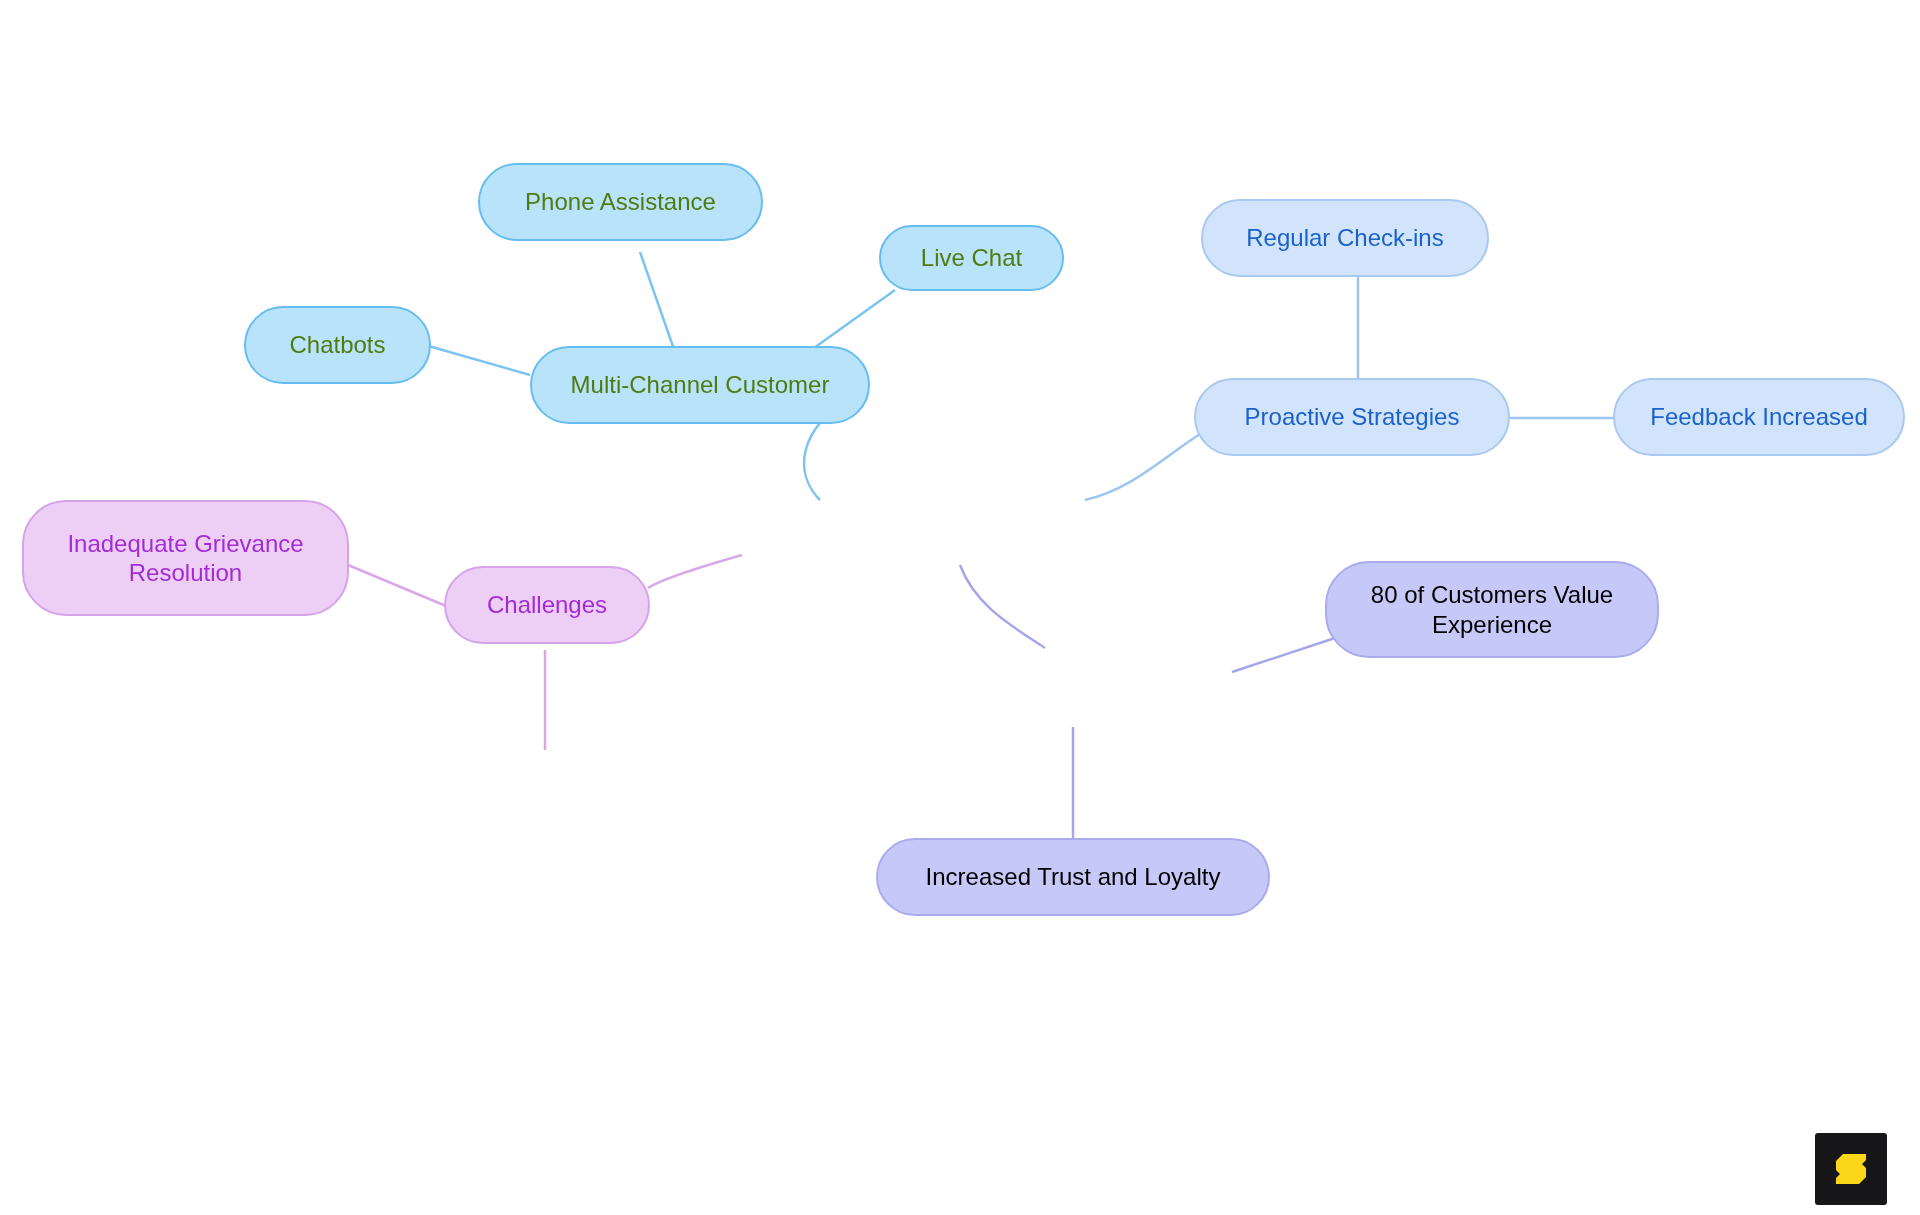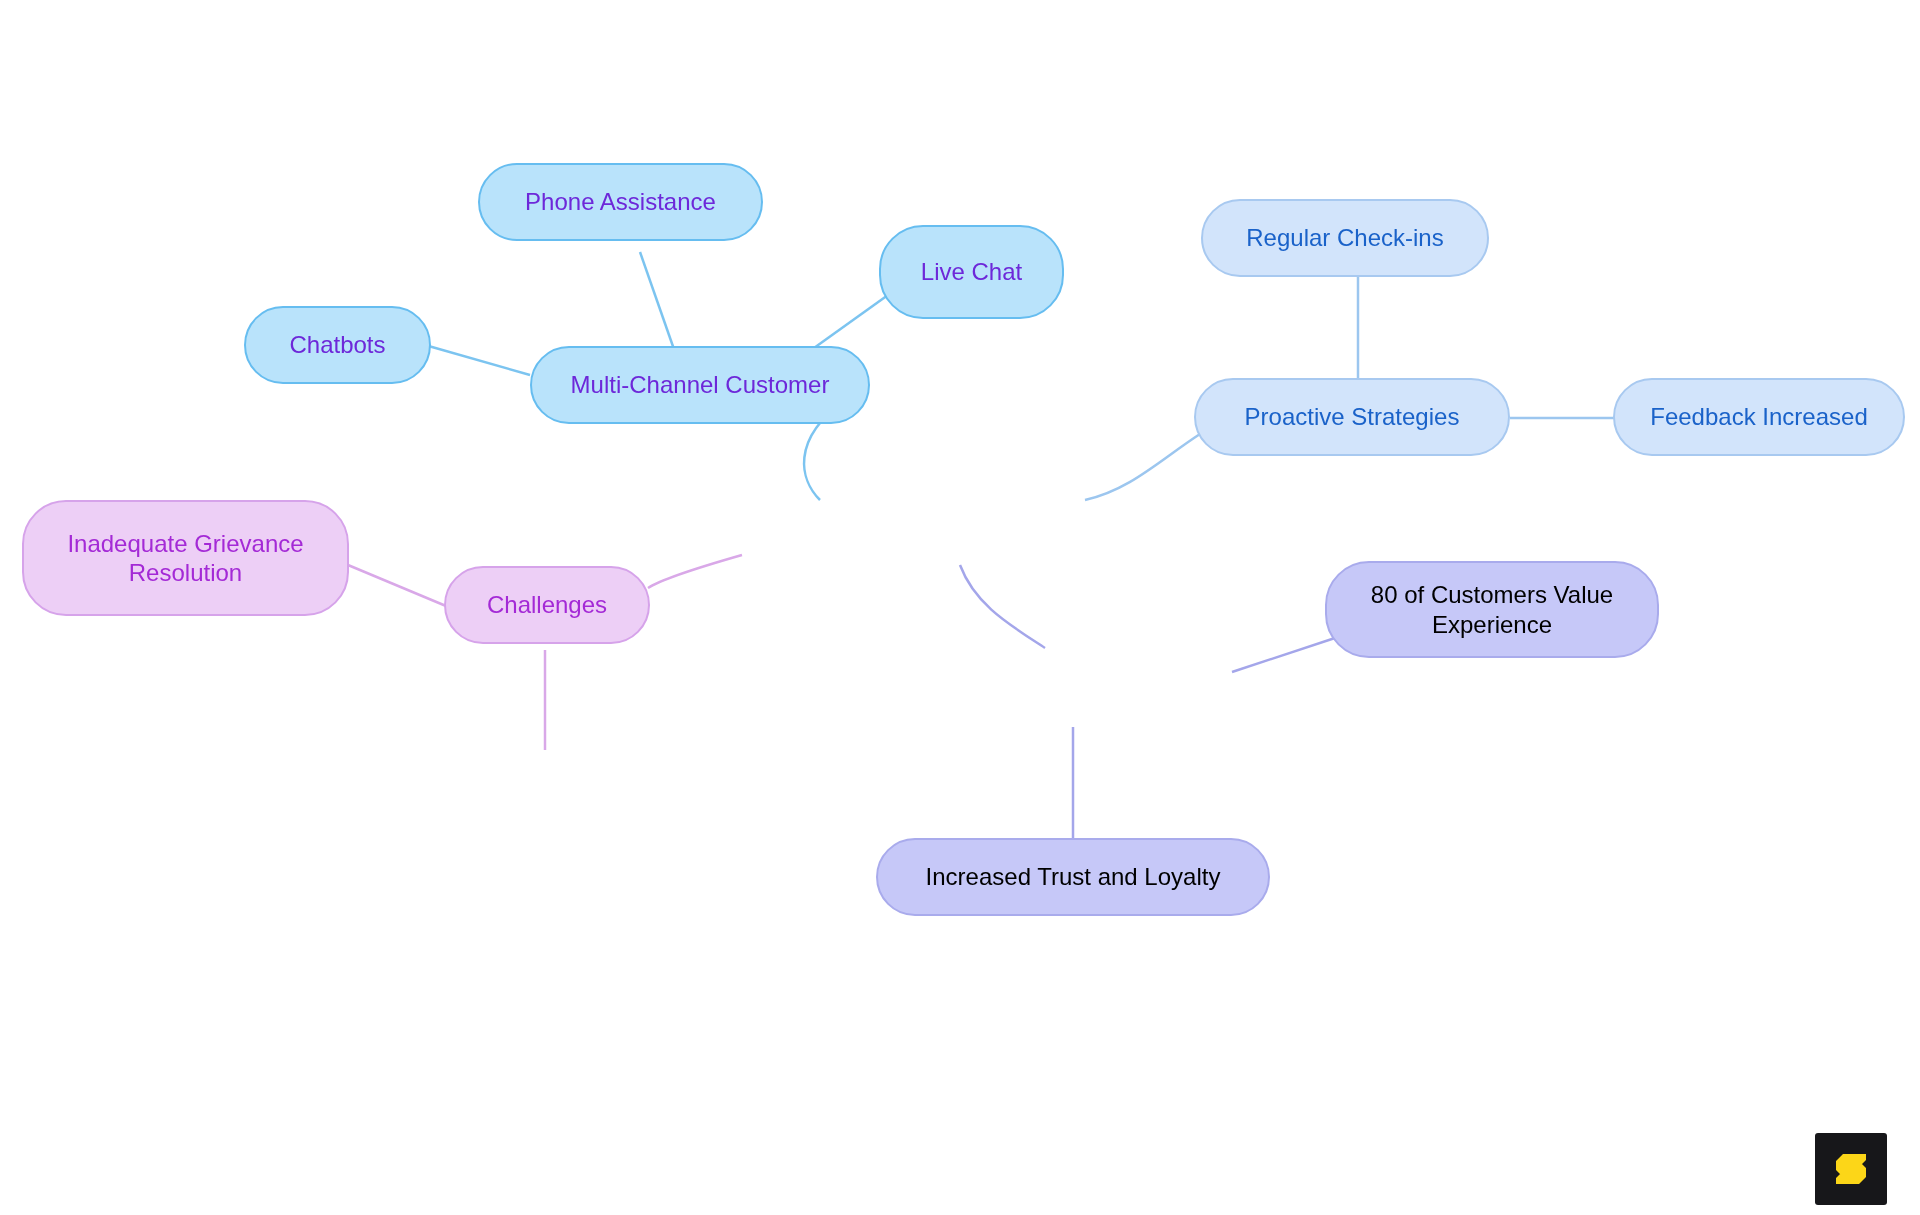--- a/index.html
+++ b/index.html
@@ -43,21 +43,21 @@
   .node.root {
     background: #111520;
     border-color: #111520;
     color: #ffffff;
     font-size: 25px;
     border-radius: 34px;
   }
   .node.blue {
     background: #b9e3fb;
     border-color: #66bdf0;
-    color: #6d28d9;
+    color: #4d7c0f;
     font-size: 24px;
   }
   .node.paleblue {
     background: #d2e4fb;
     border-color: #a8c9f0;
     color: #1a62c9;
     font-size: 24px;
   }
   .node.violet {
     background: #c6c8f8;
@@ -117,21 +117,21 @@
     <path d="M 446 606 L 348 565" fill="none" stroke="#d9a8e8" stroke-width="2.5"></path>
 
     <path d="M 545 650 L 545 750" fill="none" stroke="#d9a8e8" stroke-width="2.5"></path>
   </svg>
 
 
   <div class="node blue" style="left:530px; top:346px; width:340px; height:78px;">Multi-Channel Customer</div>
 
   <div class="node blue" style="left:478px; top:163px; width:285px; height:78px;">Phone Assistance</div>
 
-  <div class="node blue" style="left:879px; top:225px; width:185px; height:94px;">Live Chat</div>
+  <div class="node blue" style="left:879px; top:225px; width:185px; height:66px;">Live Chat</div>
 
   <div class="node blue" style="left:244px; top:306px; width:187px; height:78px;">Chatbots</div>
 
   <div class="node paleblue" style="left:1194px; top:378px; width:316px; height:78px;">Proactive Strategies</div>
 
   <div class="node paleblue" style="left:1201px; top:199px; width:288px; height:78px;">Regular Check-ins</div>
 
   <div class="node paleblue" style="left:1613px; top:378px; width:292px; height:78px;">Feedback Increased</div>
 
 

